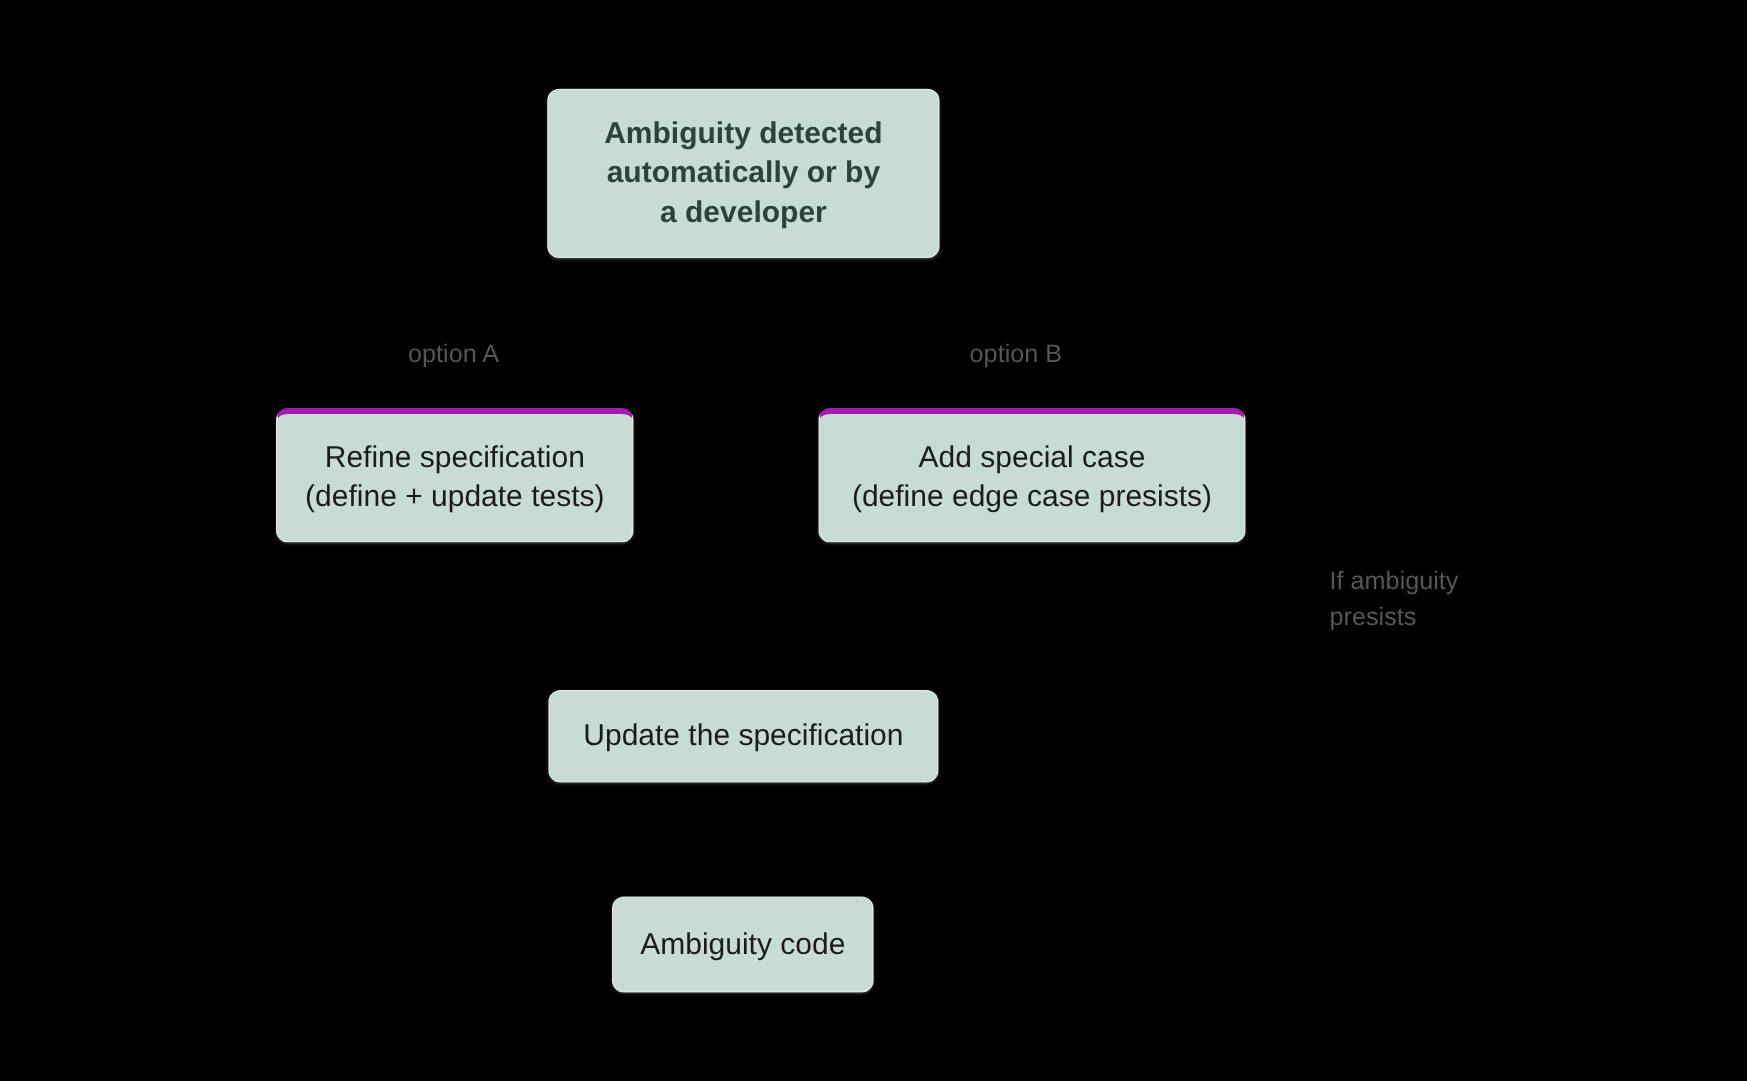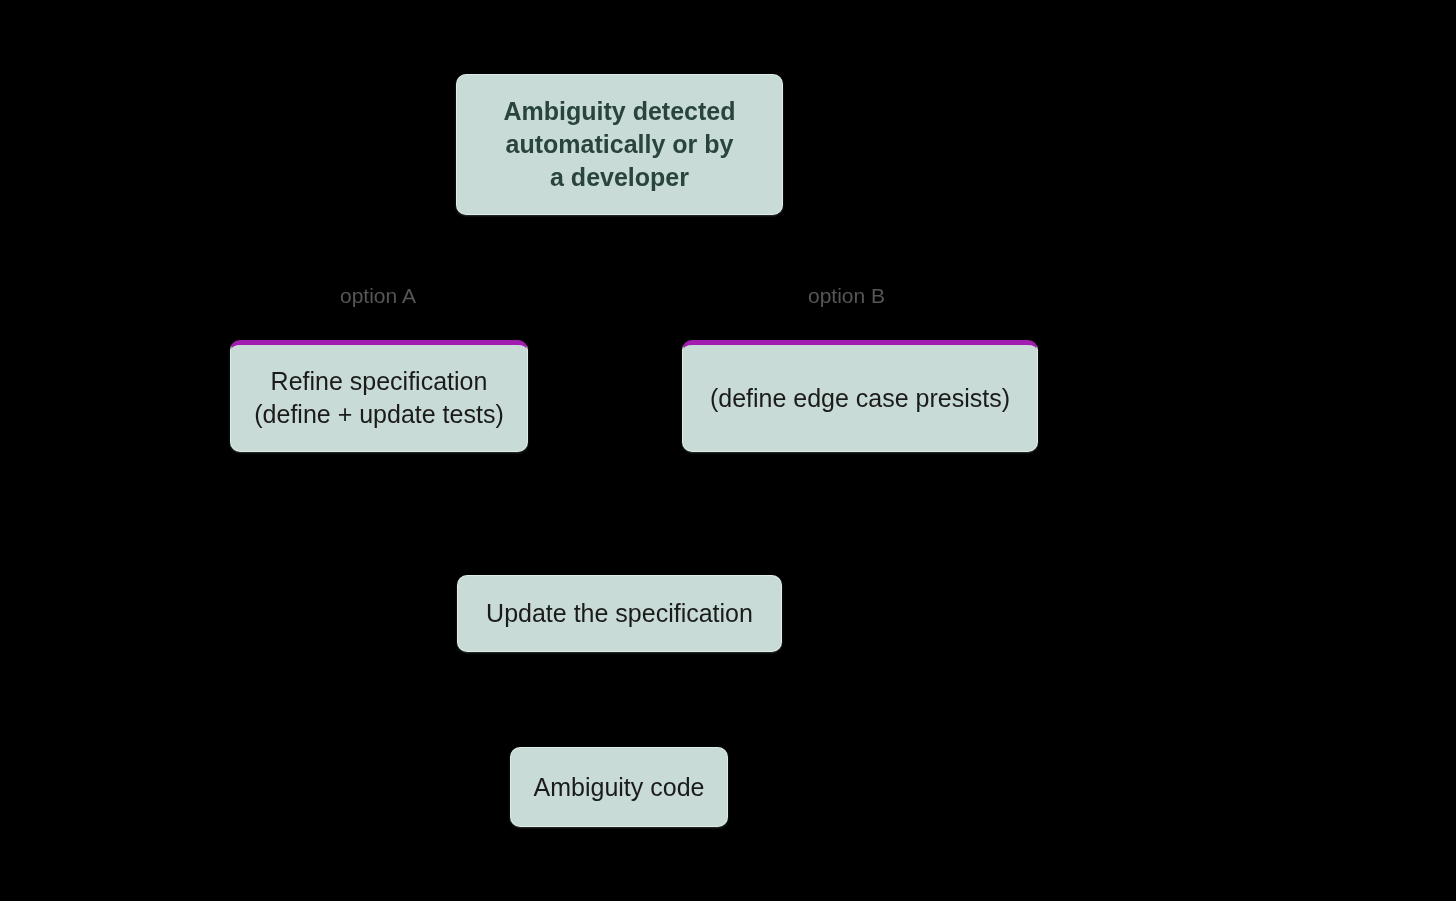--- a/index.html
+++ b/index.html
@@ -64,23 +64,28 @@
   <div class="edge-label" style="left:340px; top:245px;">option A</div>
 
   <div class="edge-label" style="left:808px; top:245px;">option B</div>
 
   <div class="node accent-top" style="left:230px; top:340px; width:298px; height:112px;">
     <div>Refine specification</div>
     <div>(define + update tests)</div>
   </div>
 
   <div class="node accent-top" style="left:682px; top:340px; width:356px; height:112px;">
+    <div>Add special case</div>
     <div>(define edge case presists)</div>
   </div>
 
+  <div class="edge-label" style="left:1108px; top:434px; width:140px;">
+    <div>If ambiguity</div>
+    <div>presists</div>
+  </div>
 
   <div class="node" style="left:457px; top:575px; width:325px; height:77px;">
     <div>Update the specification</div>
   </div>
 
   <div class="node" style="left:510px; top:747px; width:218px; height:80px;">
     <div>Ambiguity code</div>
   </div>
 
 </div>

